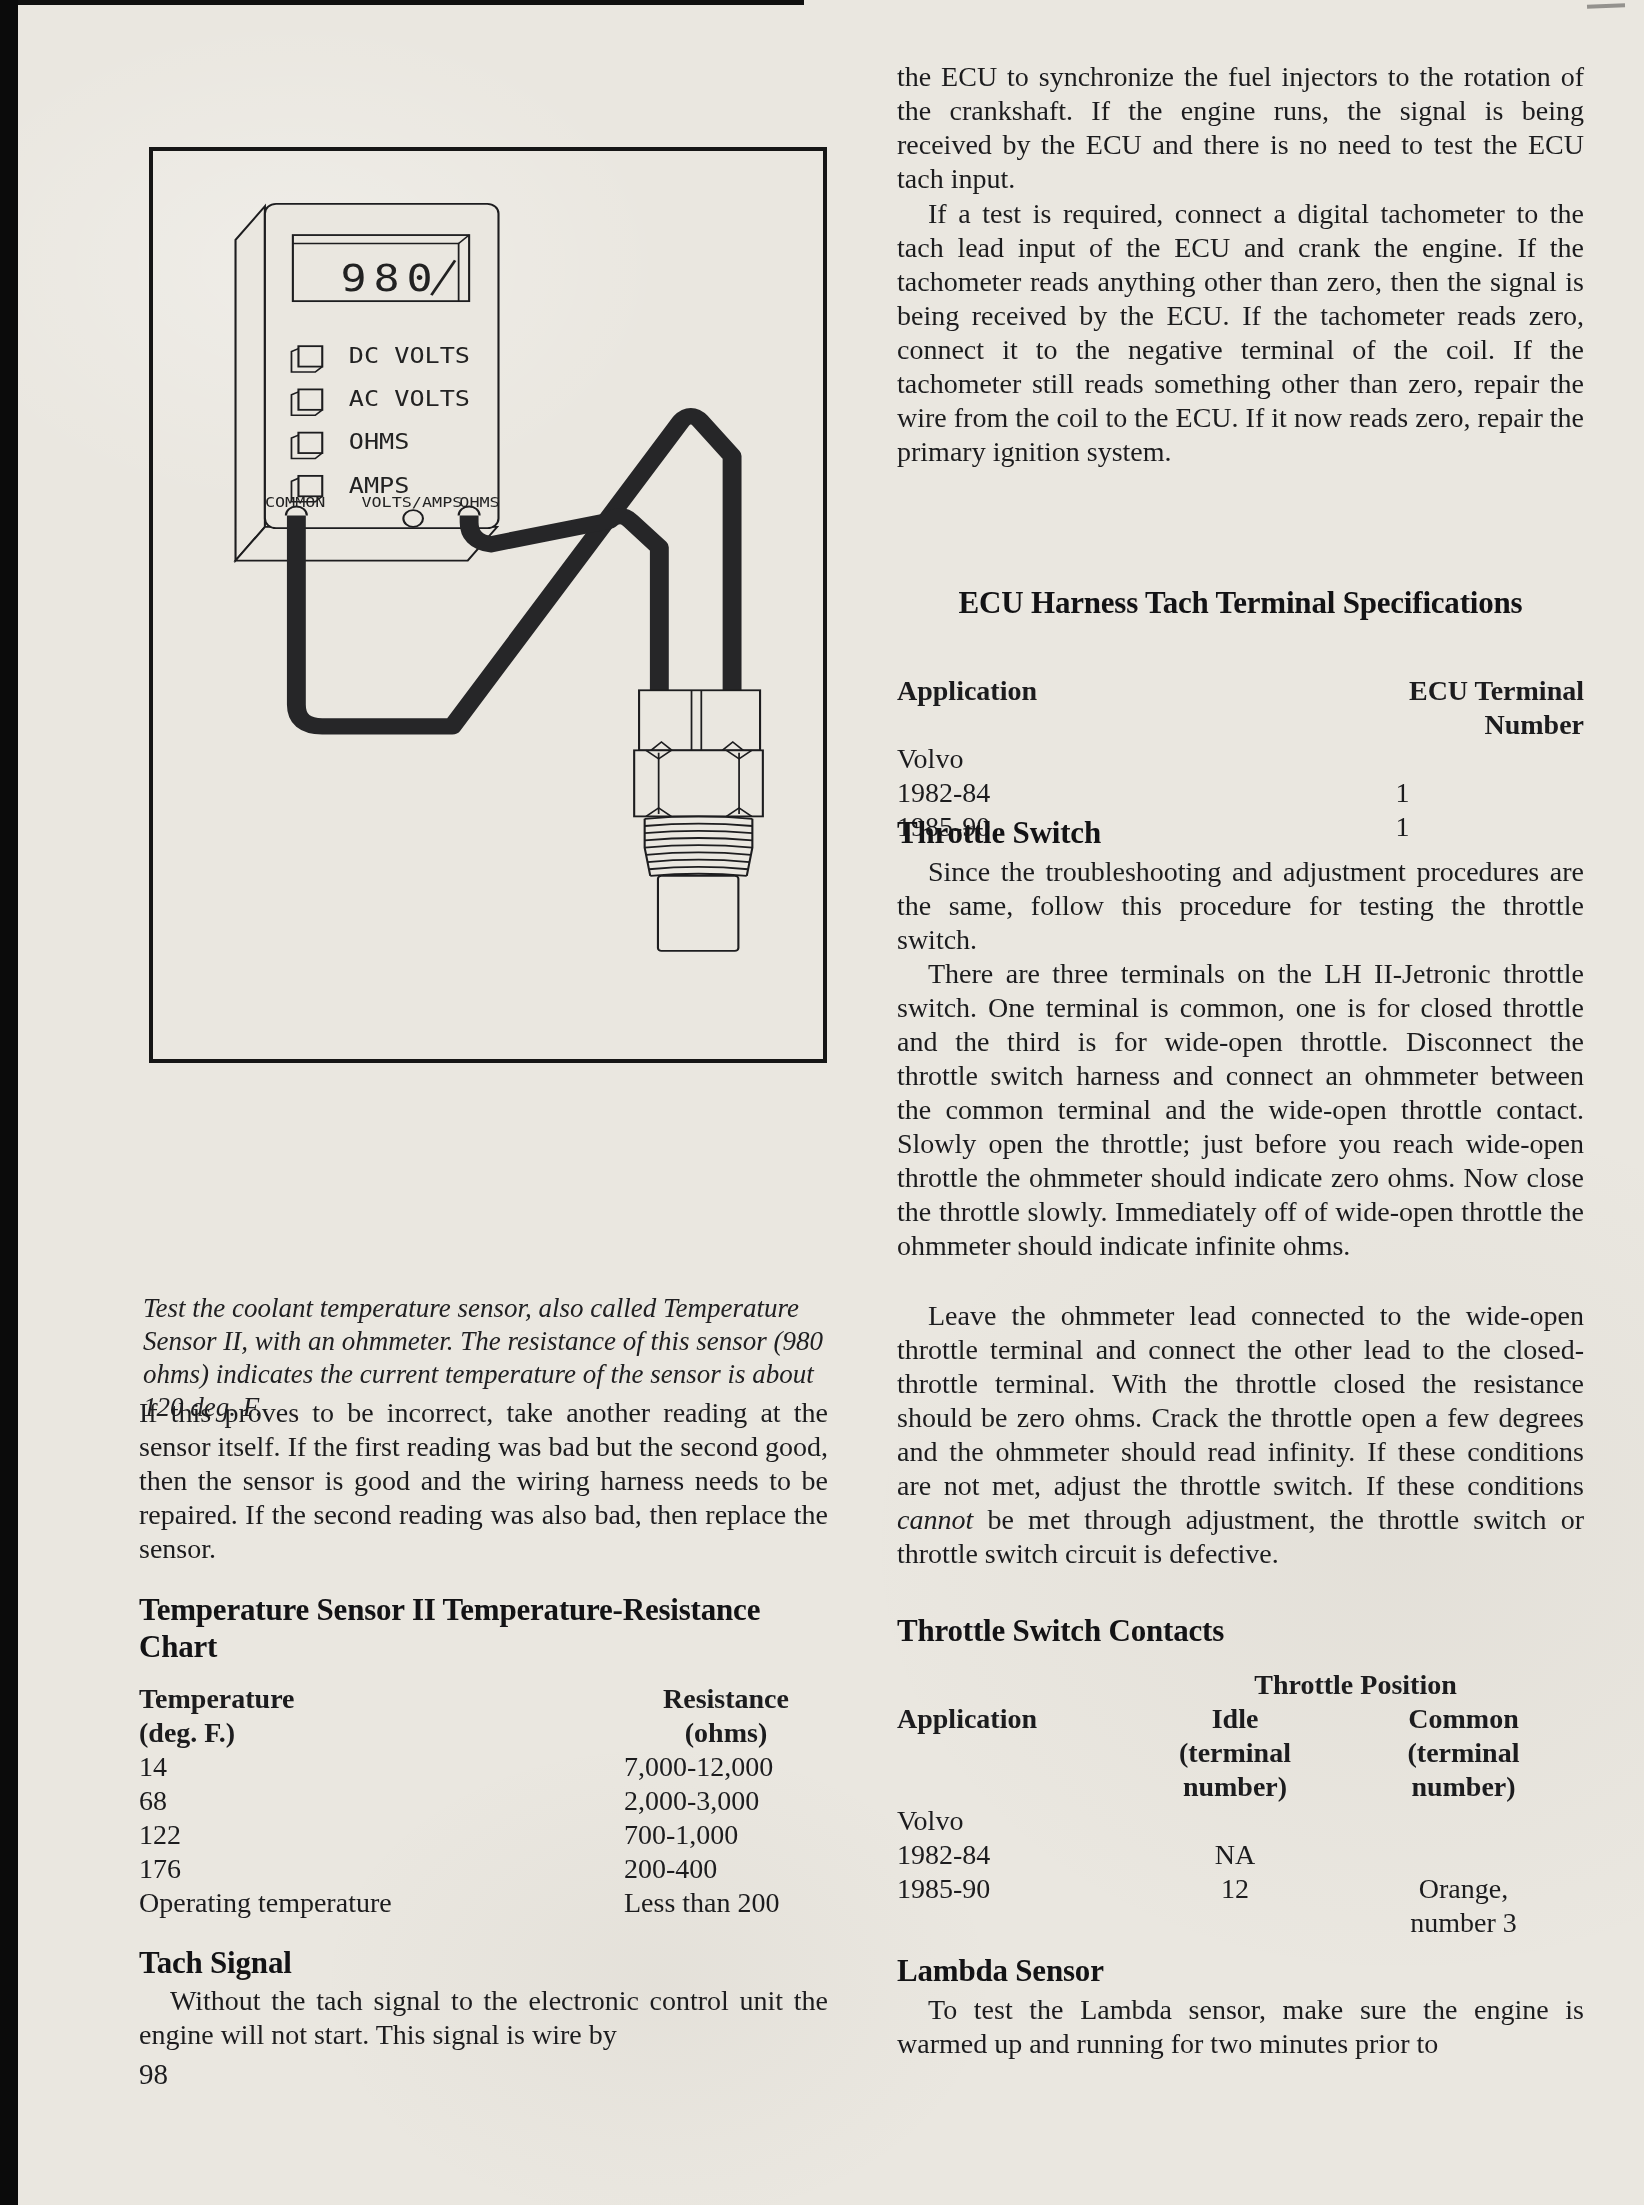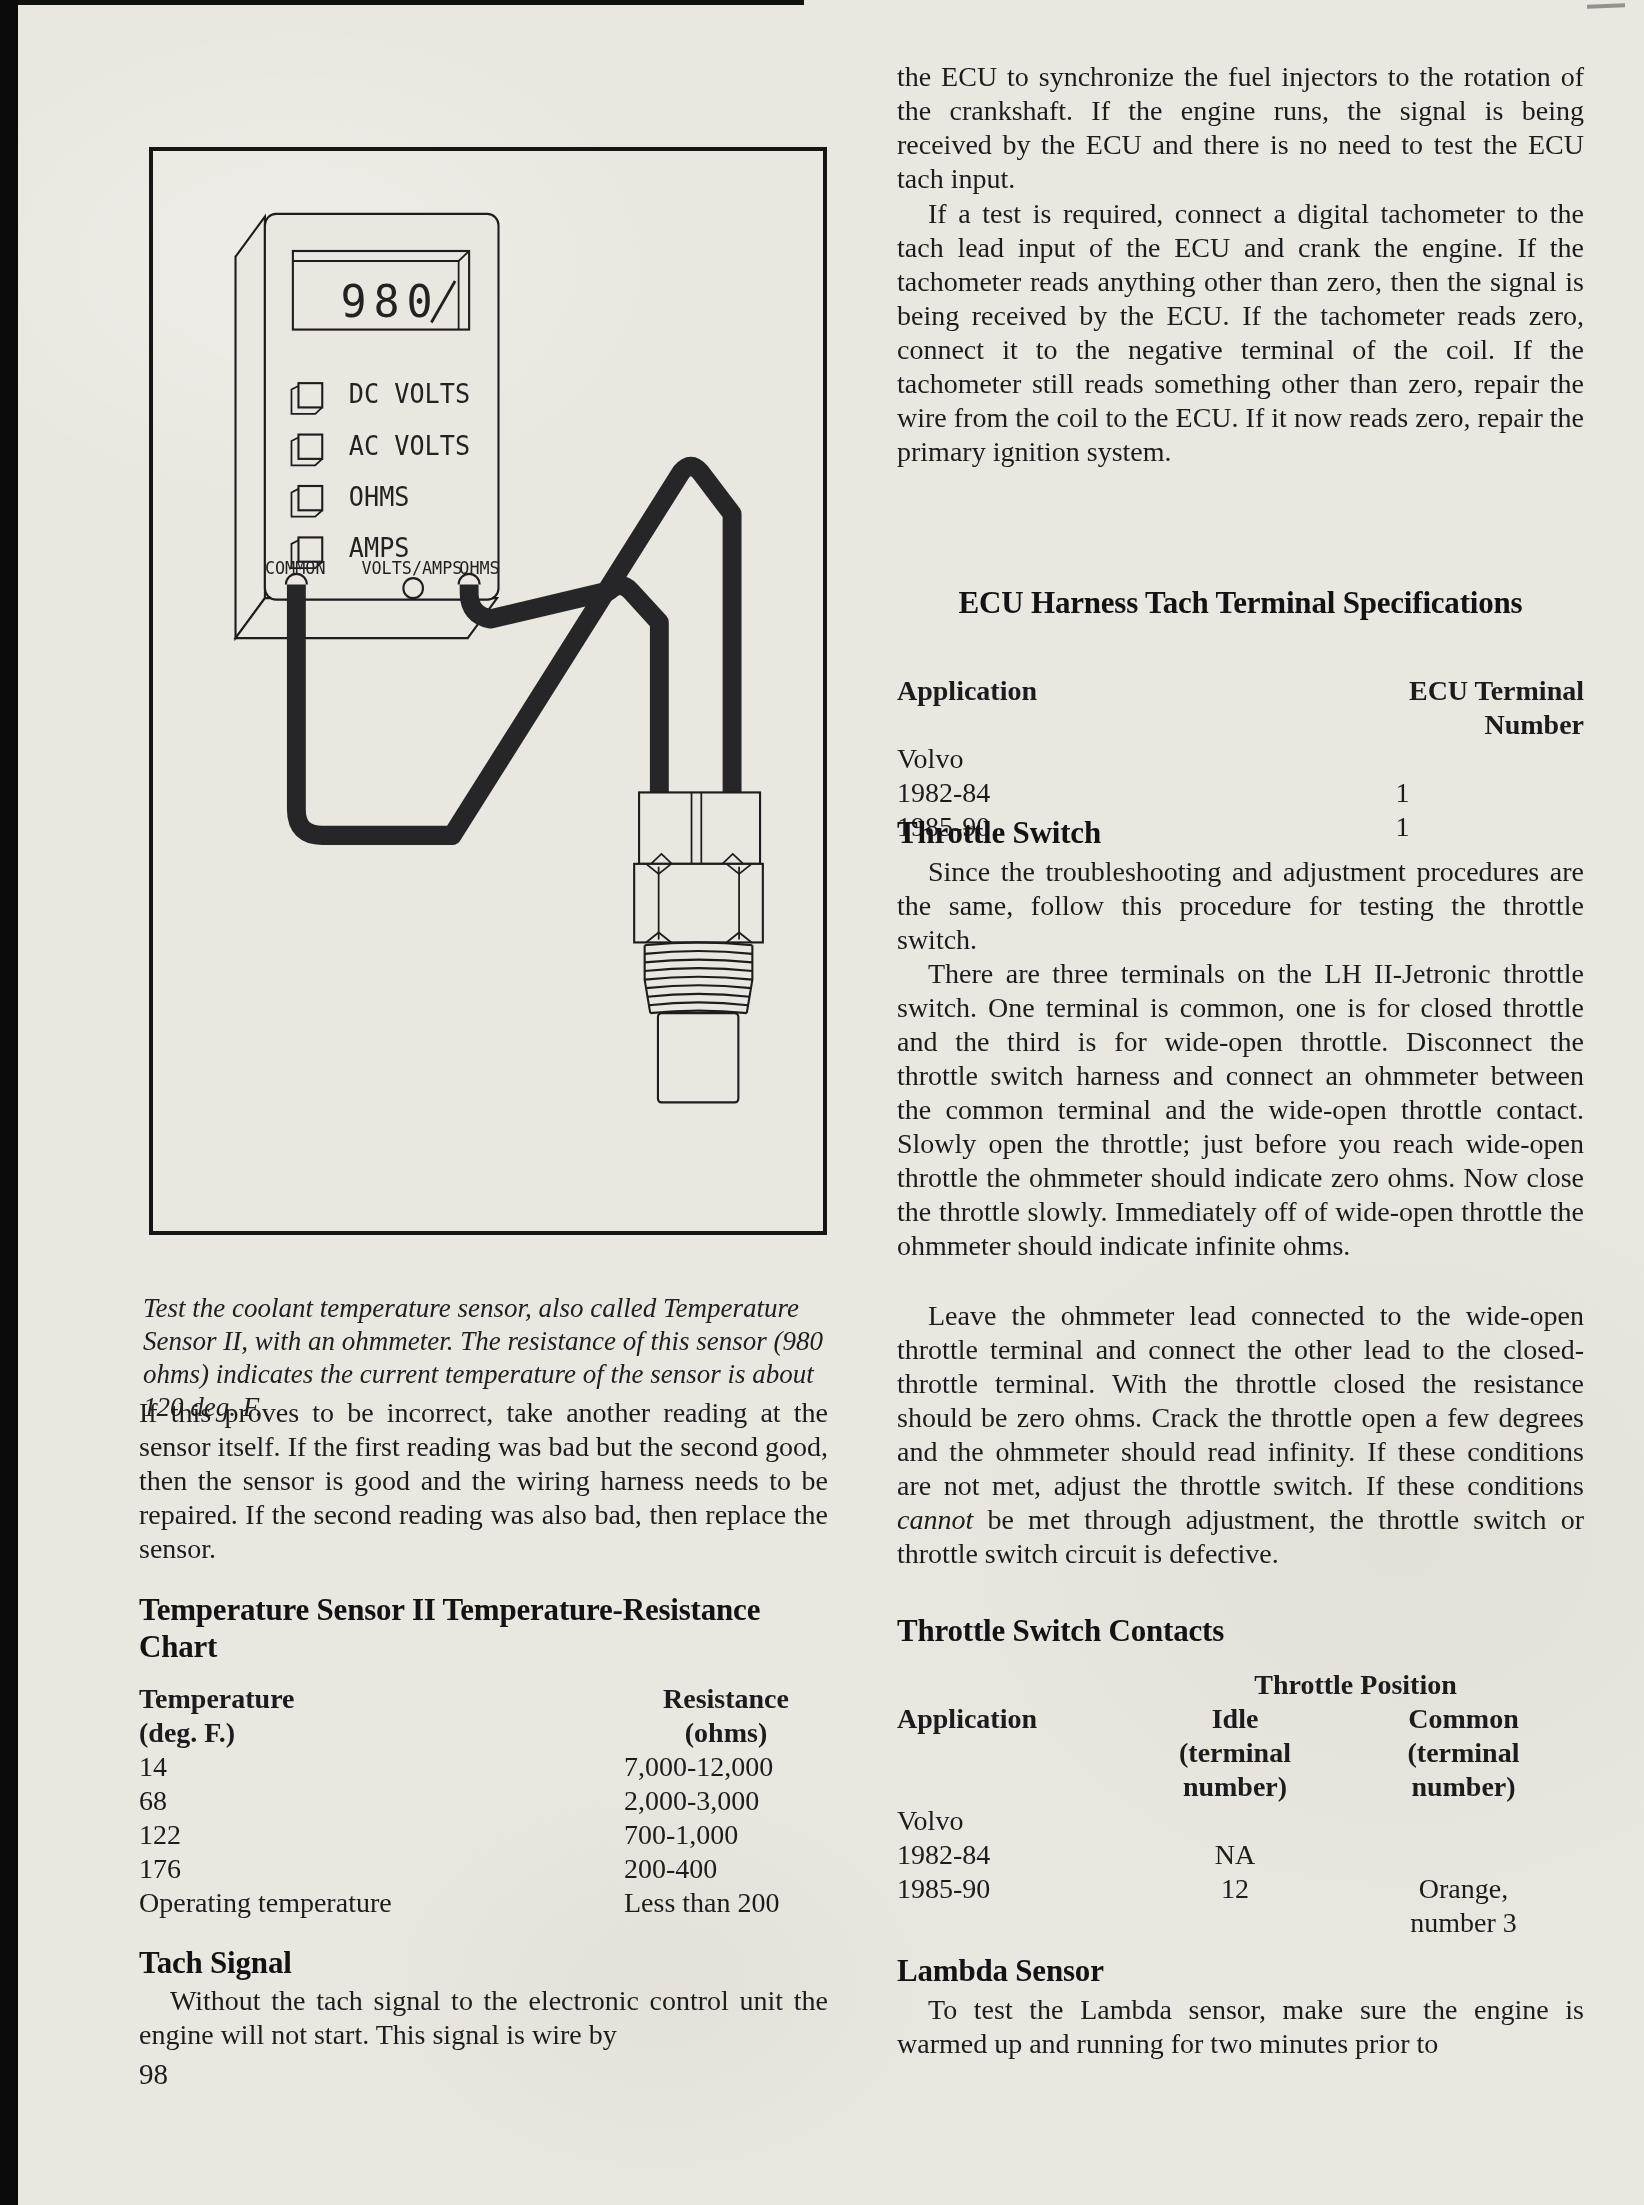--- a/index.html
+++ b/index.html
@@ -16,21 +16,21 @@
     overflow:hidden;
   }
   .edge-left{position:absolute;left:0;top:0;width:18px;height:2205px;background:#0b0b0b;}
   .edge-top{position:absolute;left:18px;top:0;width:786px;height:4.9px;background:#101010;}
   .edge-top2{position:absolute;left:1587px;top:3.5px;width:38px;height:3.5px;background:#14141466;transform:rotate(-2deg);}
 
   .abs{position:absolute;}
 
   
   .figure-box{
-    left:149px;top:147px;width:678px;height:1088px;
+    left:149px;top:147px;width:678px;height:916px;
     border:4.9px solid #161616;box-sizing:border-box;background:transparent;
   }
   .figure-box svg{display:block;width:100%;height:100%;}
 
   .caption{
     left:143px;top:1292px;width:682px;
     font-style:italic;font-size:27px;line-height:33px;color:#202022;
   }
 
   

